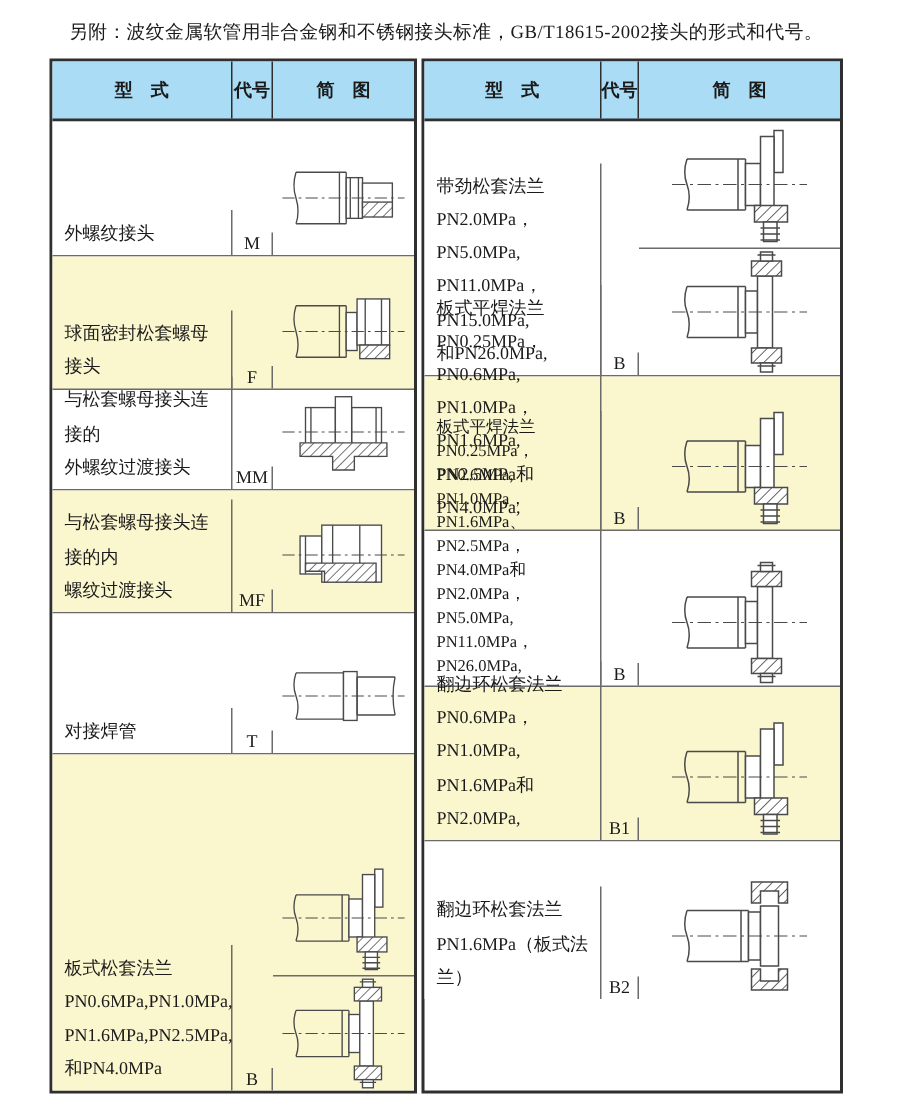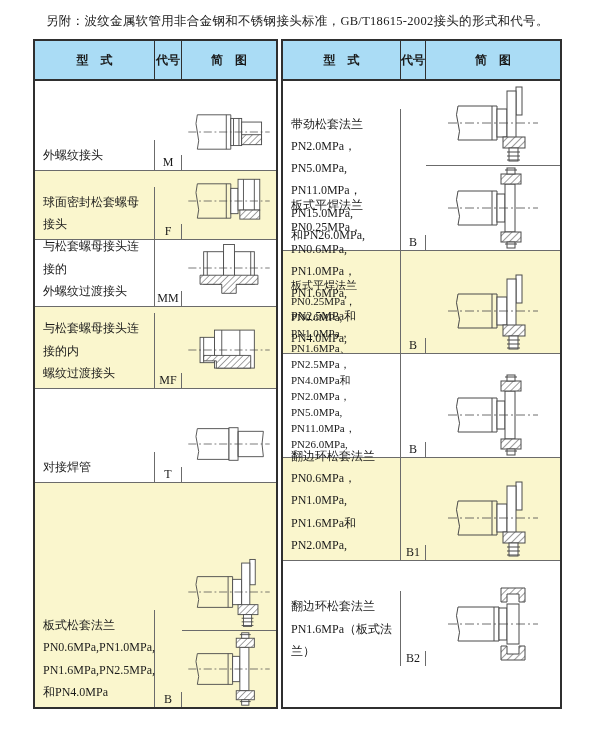--- a/index.html
+++ b/index.html
@@ -100,21 +100,21 @@
                 <rect x="52" y="27" width="12" height="30" fill="#fff" stroke="#4a4a4a"></rect>
                 <path fill="none" stroke="#4a4a4a" stroke-width="1" d="M55 27 V57 M61 27 V57"></path>
                 <rect x="64" y="31" width="22" height="22" fill="#fff" stroke="#4a4a4a"></rect>
                 <rect x="64" y="45" width="22" height="11" fill="url(#hatch45)" stroke="#4a4a4a"></rect>
                 <path d="M5 42 H95" stroke="#4a4a4a" stroke-width="0.8" fill="none" stroke-dasharray="9 3 2 3"></path>
               </svg>
             </div>
           </div>
       </div>
 
-      <div class="tr hl" style="height:69px">
+      <div class="tr hl" style="height:89px">
         <div class="td type w-type">
             <span>球面密封松套螺母接头</span>
           </div>
         <div class="td code w-code">F</div>
         <div class="td sketch w-sk">
             <div class="sk">
               <svg viewBox="0 0 100 84">
                 <path fill="none" stroke="#4a4a4a" stroke-width="1" d="M15 23 Q12 33 15 42 Q18 52 15 61 M15 23 H52 M15 61 H52 M47 23 V61 M52 23 V61"></path>
                 <rect x="52" y="28" width="8" height="28" fill="#fff" stroke="#4a4a4a"></rect>
                 <rect x="60" y="18" width="24" height="34" fill="#fff" stroke="#4a4a4a"></rect>

